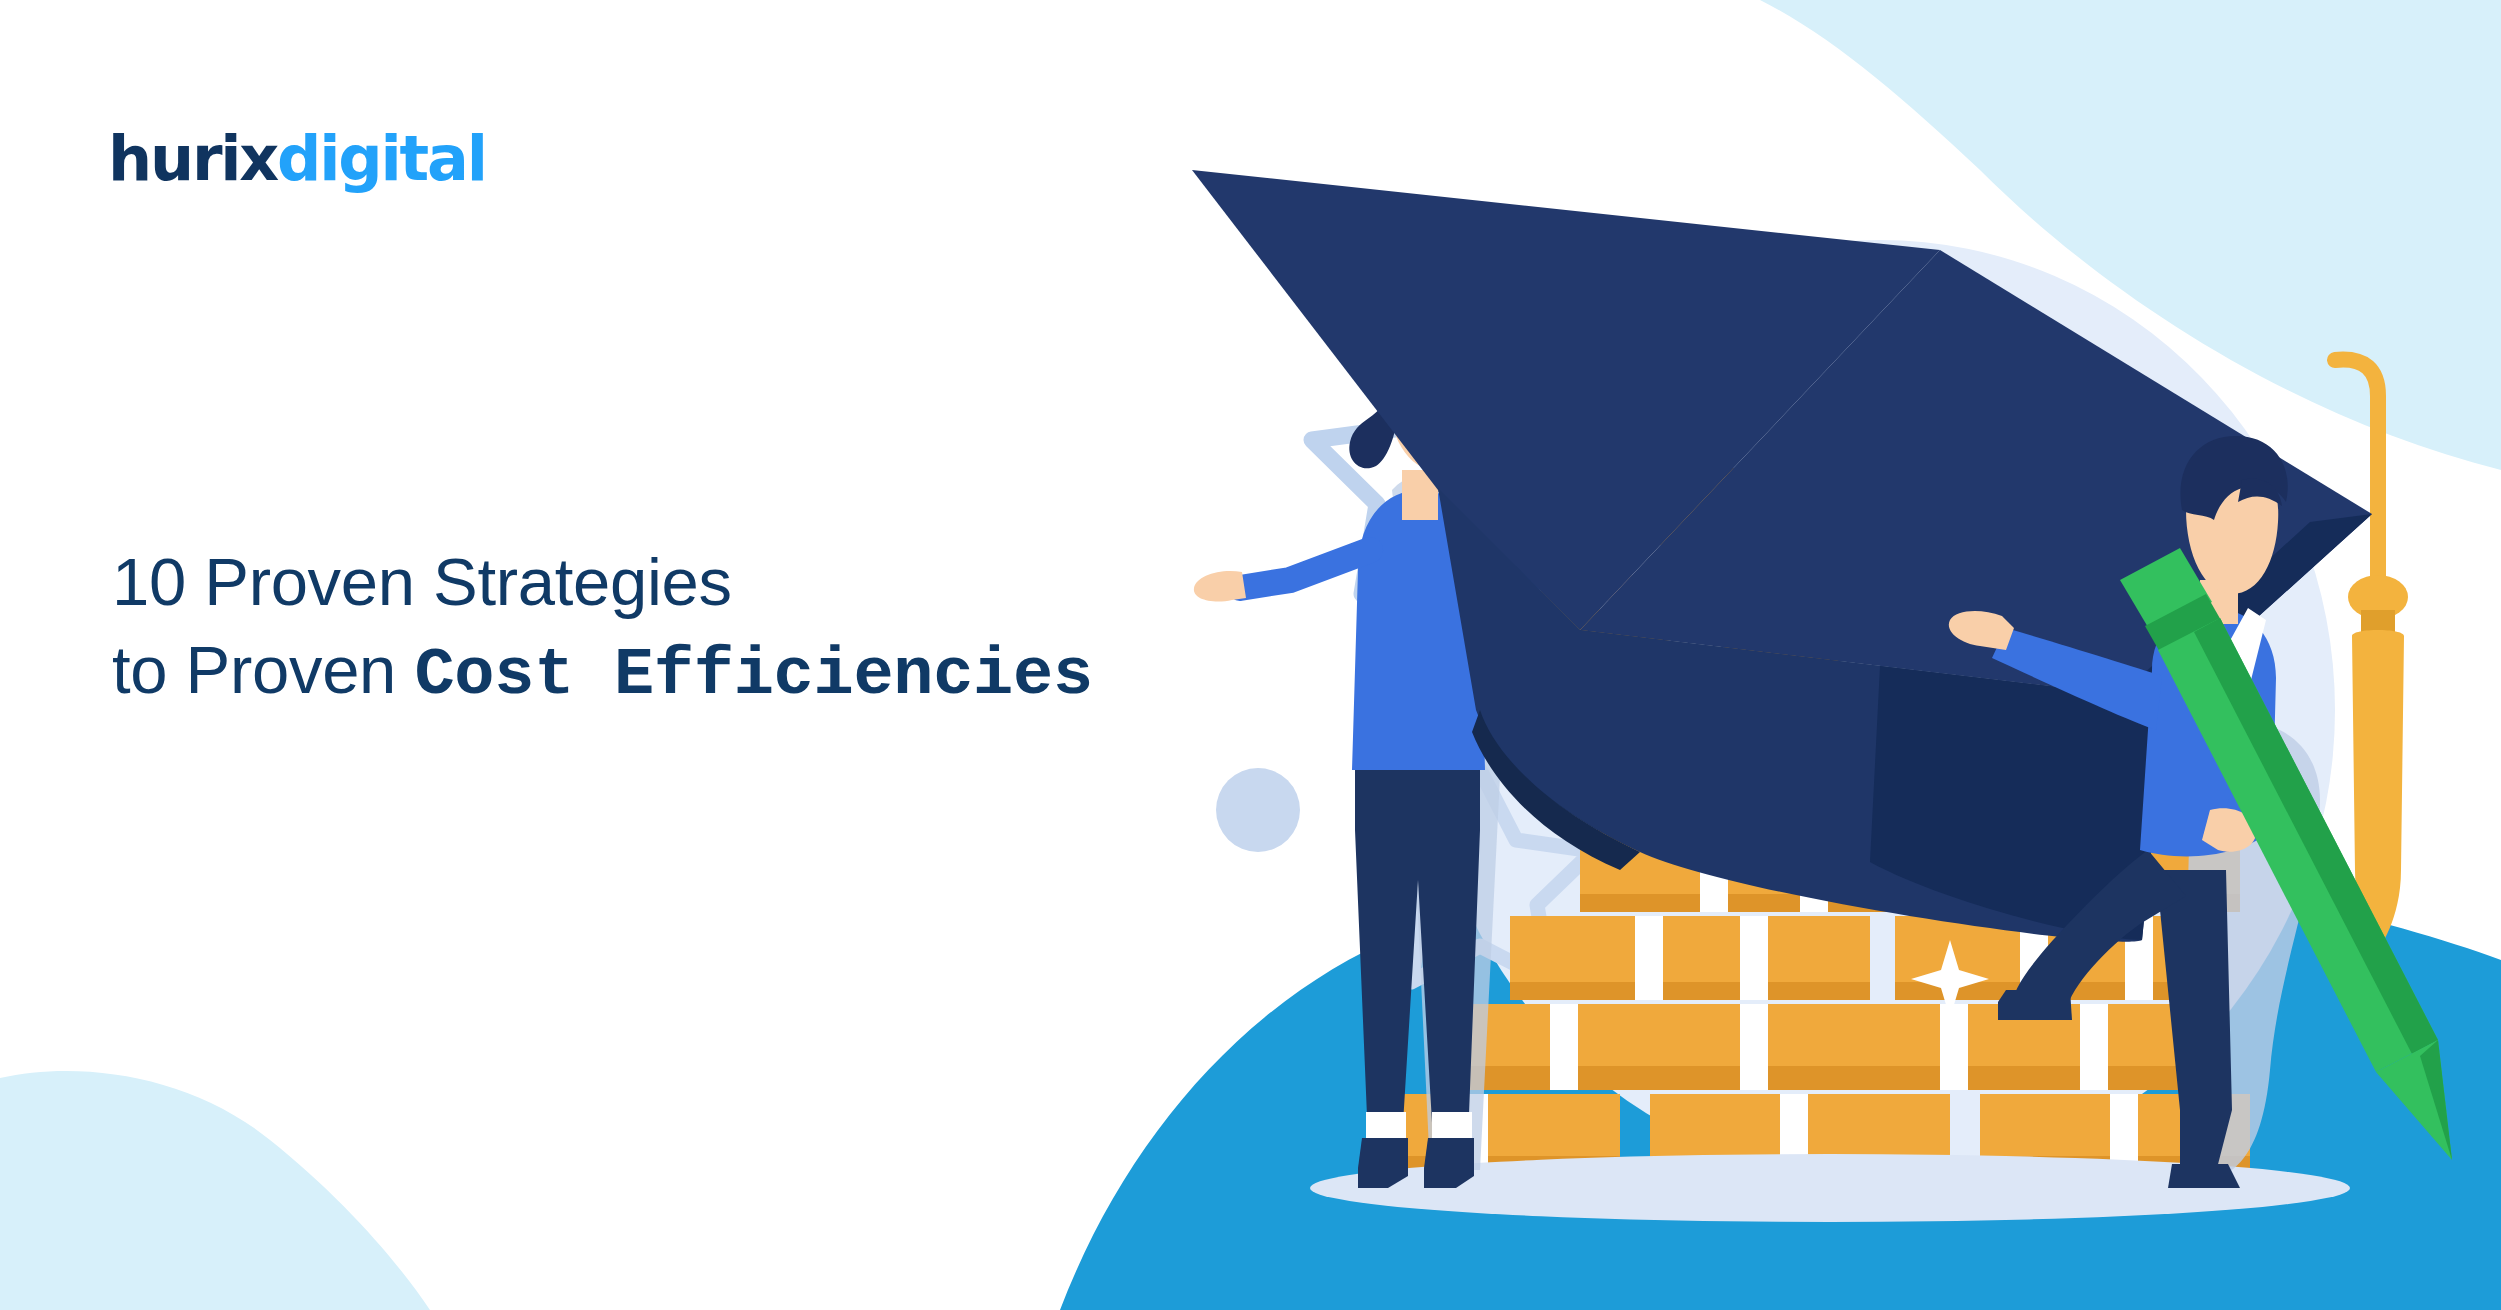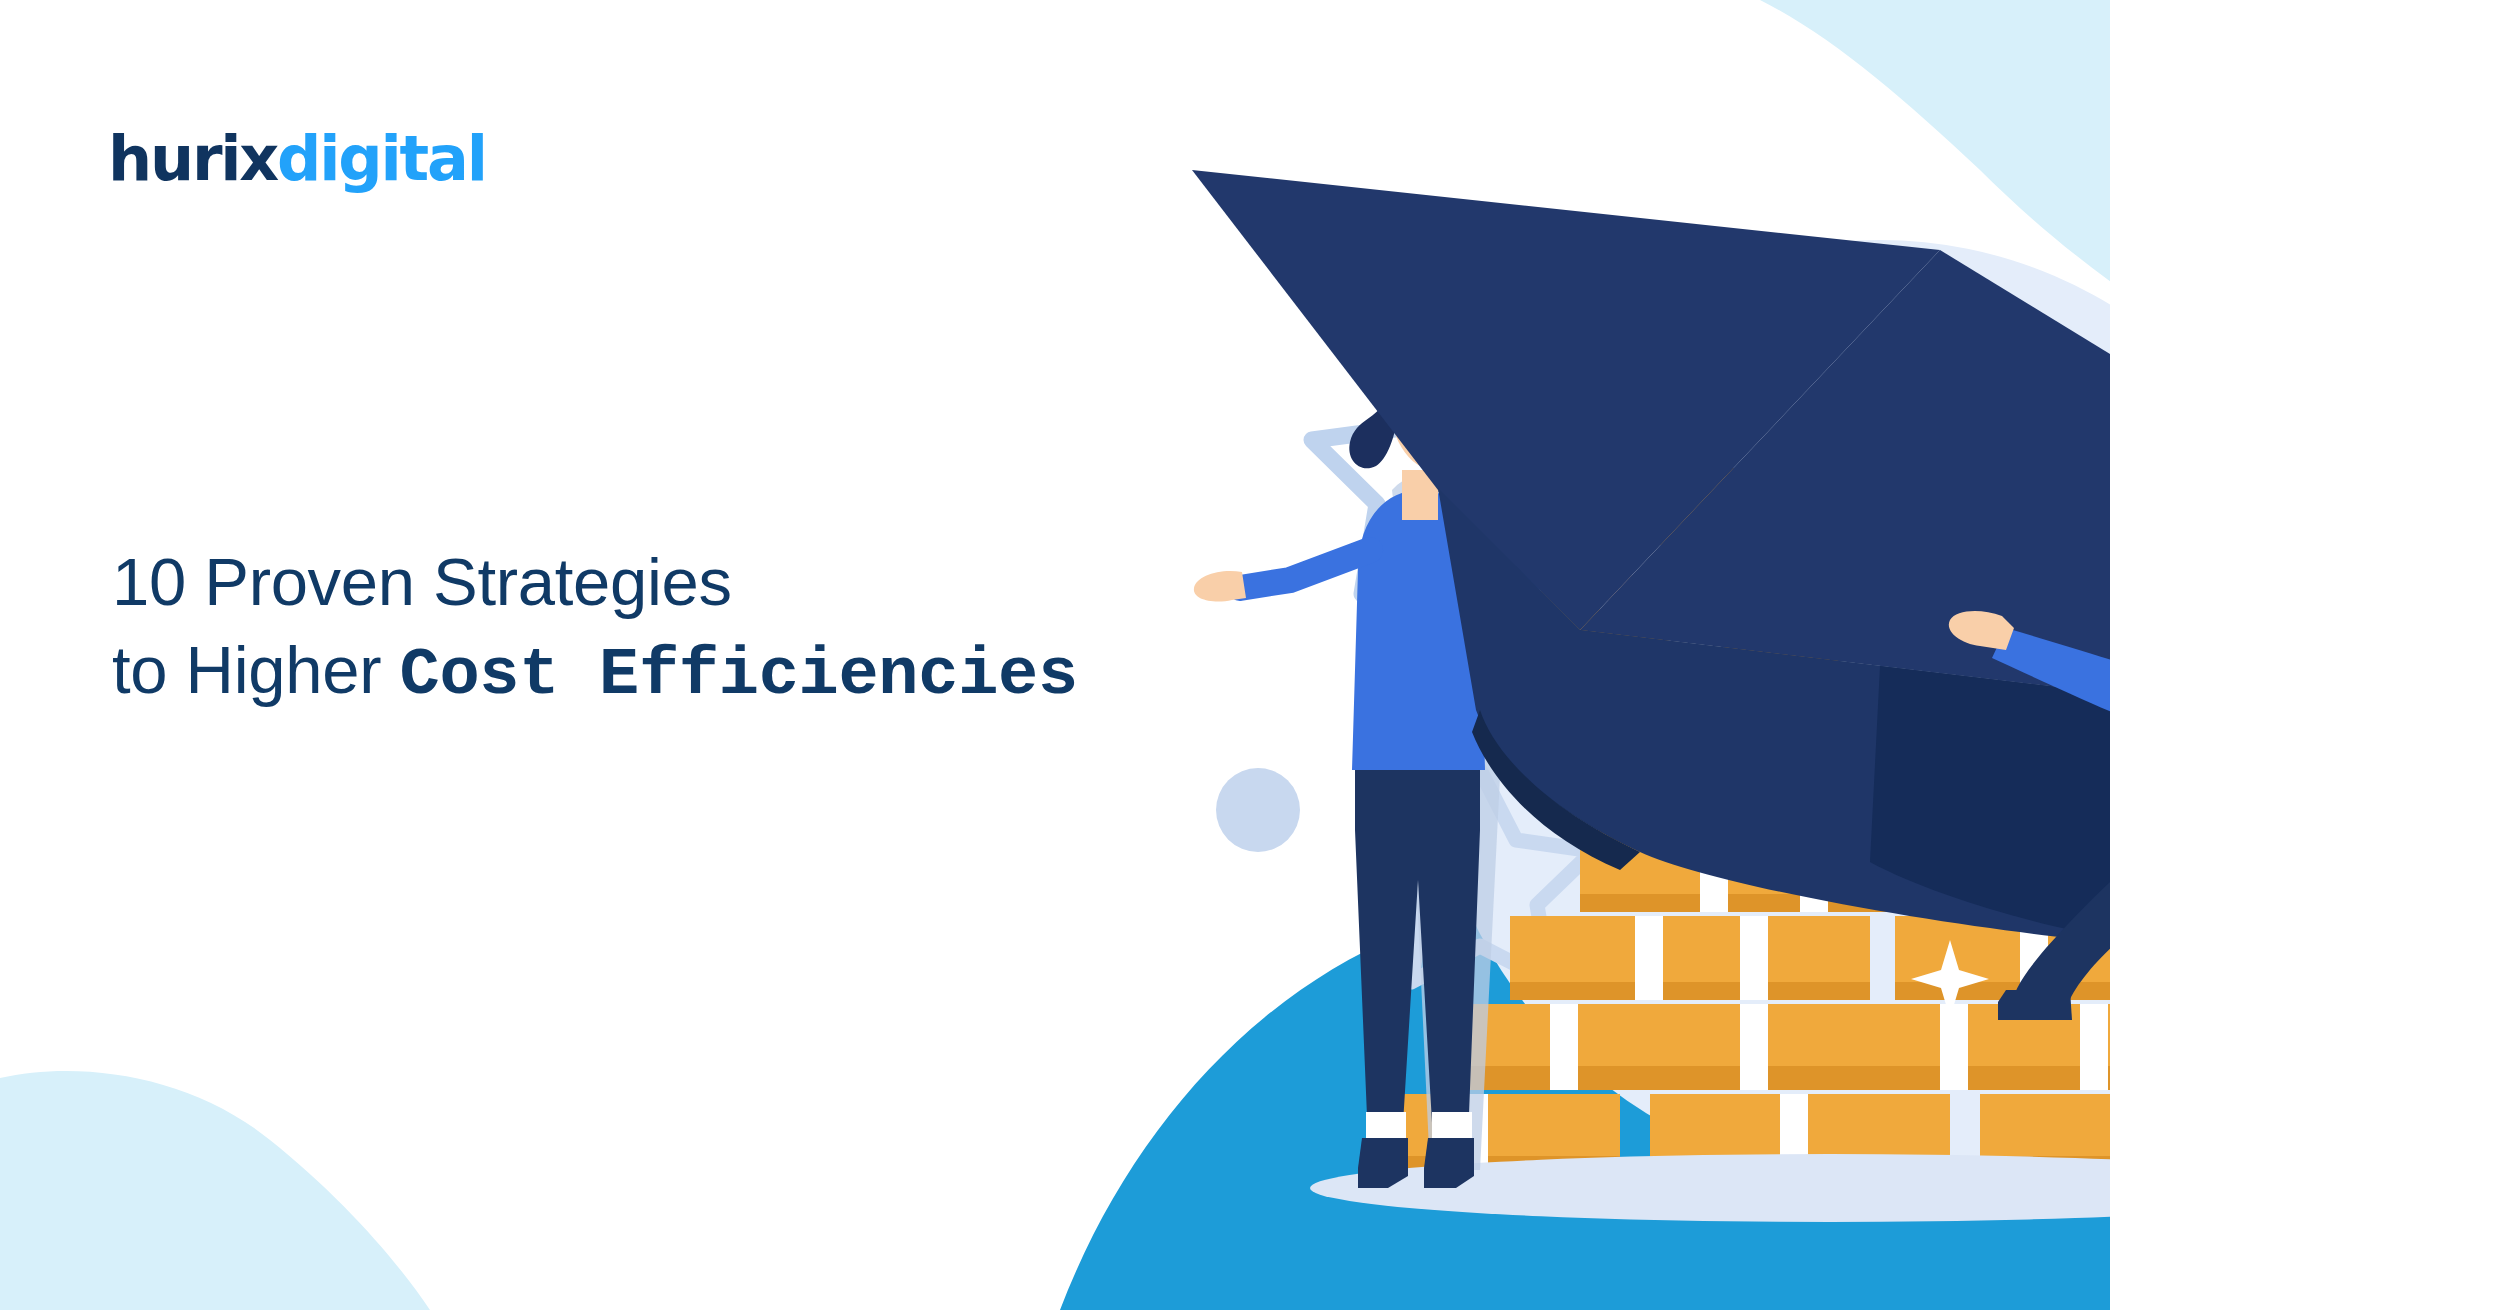--- a/index.html
+++ b/index.html
@@ -8,21 +8,21 @@
   html, body {
     width: 2501px;
     height: 1310px;
     overflow: hidden;
     background: #ffffff;
     font-family: "Liberation Sans", sans-serif;
   }
 
   #banner {
     position: relative;
-    width: 2110px;
+    width: 2501px;
     height: 1310px;
     background: #ffffff;
     overflow: hidden;
   }
 
   
   .bg-layer {
     position: absolute;
     inset: 0;
     width: 2501px;
@@ -86,21 +86,21 @@
 
   <div id="logo">
     <span class="logo-hurix">hurix</span><span class="logo-digital">digital</span>
   </div>
 
   <h1 id="headline">
     <span class="line">
       <span class="thin">10 Proven Strategies</span>
     </span>
     <span class="line">
-      <span class="thin">to Higher </span><span class="bold">Cost Efficiencies</span>
+      <span class="thin">to Proven </span><span class="bold">Cost Efficiencies</span>
     </span>
   </h1>
 
   <svg id="illustration" viewBox="0 0 1330 1200" preserveAspectRatio="xMidYMid meet">
 
     <ellipse cx="700" cy="600" rx="455" ry="470" fill="#E4EDFA"></ellipse>
 
     <path fill="none" stroke="#BFD3EE" stroke-width="17" stroke-linejoin="round" d="M262,236 L302,318 L392,330 L327,394 L343,484 L262,441 L182,484 L197,394 L132,330 L222,318 Z"></path>
 
     <path fill="none" stroke="#C9D9F0" stroke-width="15" stroke-linejoin="round" d="M300,660 L336,730 L413,741 L357,795 L370,872 L300,836 L231,872 L244,795 L188,741 L265,730 Z"></path>

